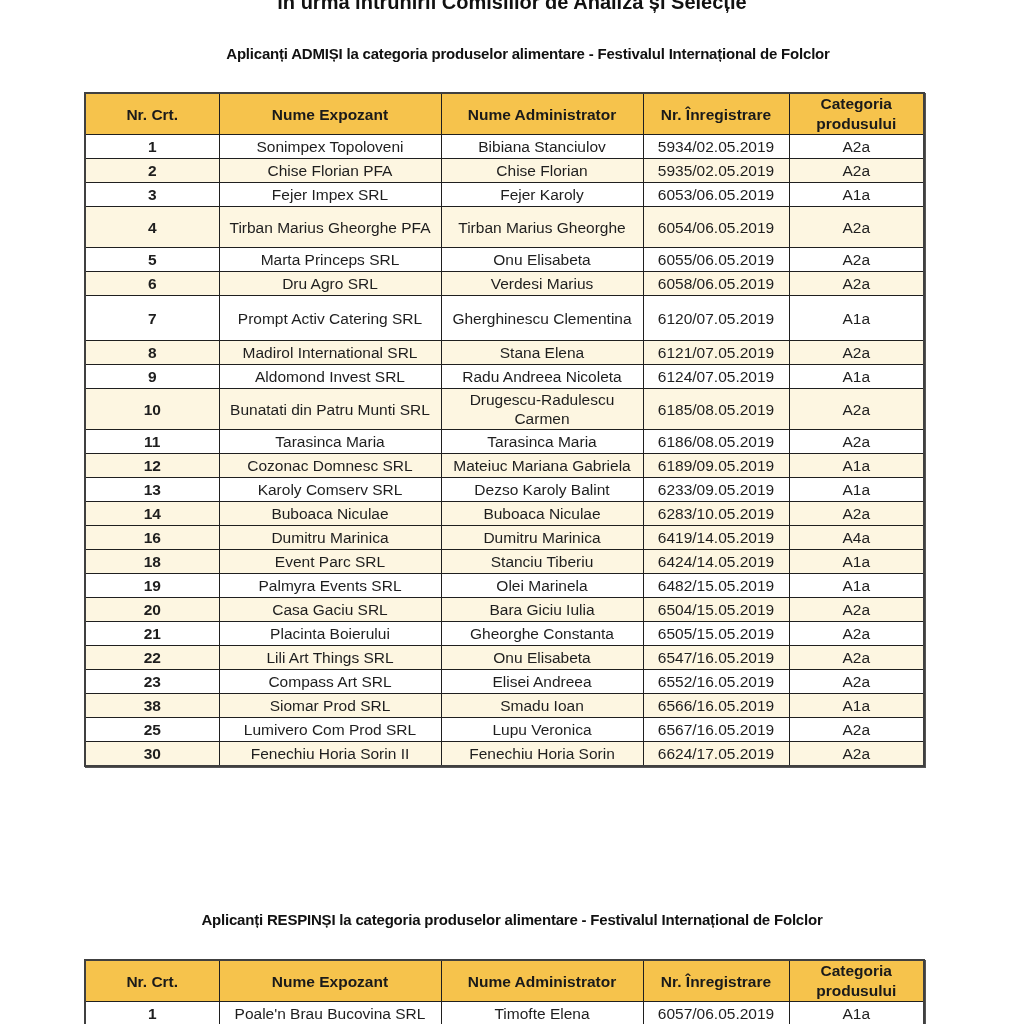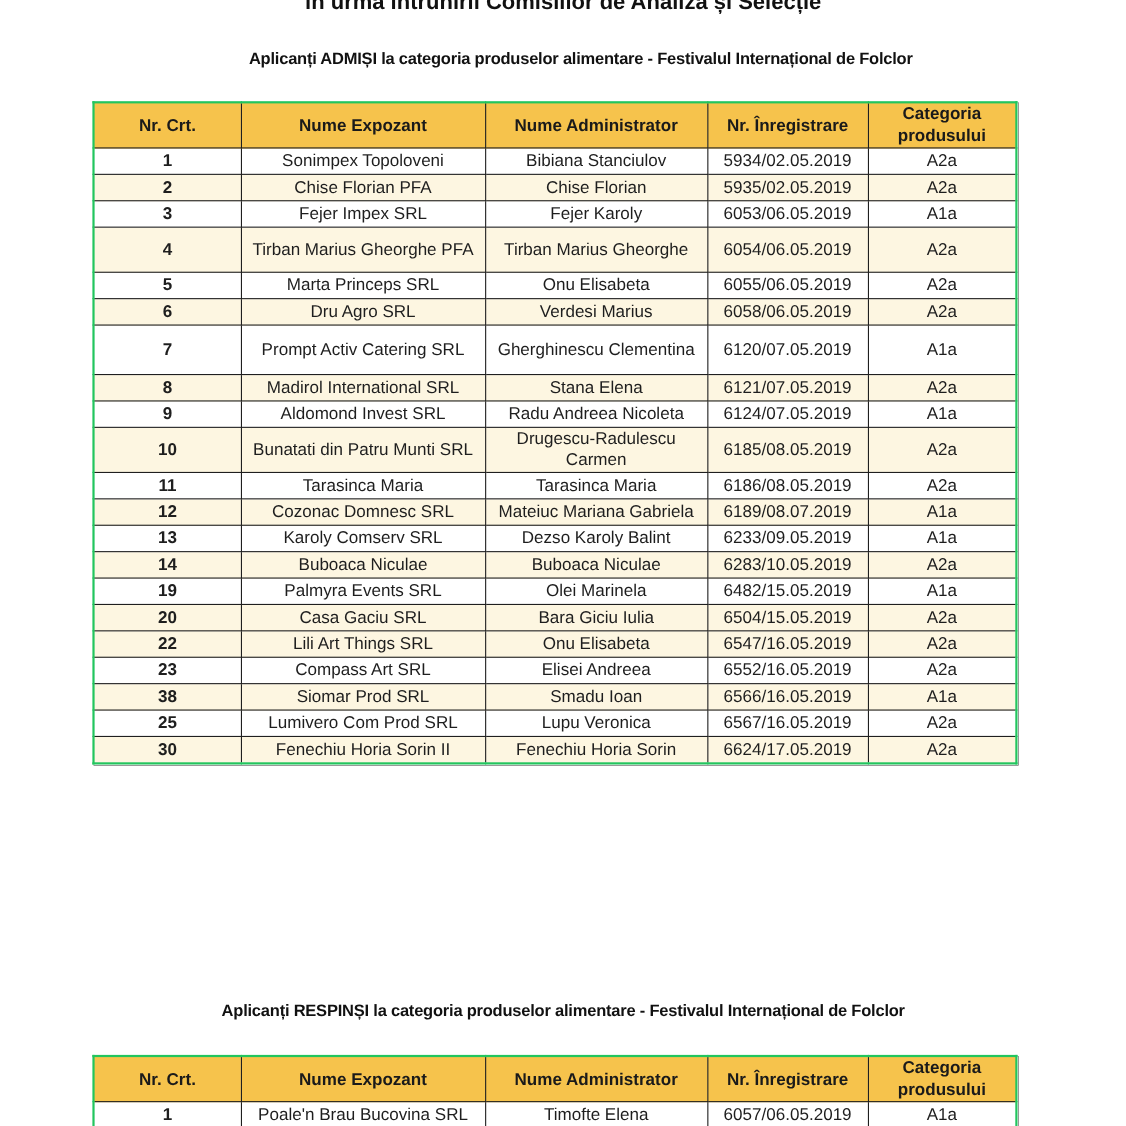--- a/index.html
+++ b/index.html
@@ -15,21 +15,21 @@
   .section-title {
     position: absolute; left: 0; width: 1024px; text-align: center;
     font-weight: bold; font-size: 15px; letter-spacing: -0.2px; white-space: nowrap;
   }
   #sec1-title { top: 45px; margin-left: 16px; }
   #sec2-title { top: 911px; }
   table.grid {
     position: absolute; left: 84px; width: 839px;
     border-collapse: collapse; table-layout: fixed;
     font-size: 15.5px;
-    border: 2px solid #22c55e;
+    border: 2px solid #404040;
     box-shadow: 1px 1px 0 #555;
   }
   #table1 { top: 92px; }
   #table2 { top: 959px; }
   table.grid col.c1 { width: 134px; }
   table.grid col.c2 { width: 222px; }
   table.grid col.c3 { width: 202px; }
   table.grid col.c4 { width: 146px; }
   table.grid col.c5 { width: 135px; }
   table.grid th, table.grid td {
@@ -147,49 +147,70 @@
         <td class="nr">11</td>
         <td>Tarasinca Maria</td>
         <td>Tarasinca Maria</td>
         <td>6186/08.05.2019</td>
         <td>A2a</td>
       </tr>
       <tr class="alt">
         <td class="nr">12</td>
         <td>Cozonac Domnesc SRL</td>
         <td>Mateiuc Mariana Gabriela</td>
-        <td>6189/08.07.2019</td>
+        <td>6189/09.05.2019</td>
         <td>A1a</td>
       </tr>
       <tr>
         <td class="nr">13</td>
         <td>Karoly Comserv SRL</td>
         <td>Dezso Karoly Balint</td>
         <td>6233/09.05.2019</td>
         <td>A1a</td>
       </tr>
       <tr class="alt">
         <td class="nr">14</td>
         <td>Buboaca Niculae</td>
         <td>Buboaca Niculae</td>
         <td>6283/10.05.2019</td>
         <td>A2a</td>
       </tr>
+      <tr class="alt">
+        <td class="nr">16</td>
+        <td>Dumitru Marinica</td>
+        <td>Dumitru Marinica</td>
+        <td>6419/14.05.2019</td>
+        <td>A4a</td>
+      </tr>
+      <tr class="alt">
+        <td class="nr">18</td>
+        <td>Event Parc SRL</td>
+        <td>Stanciu Tiberiu</td>
+        <td>6424/14.05.2019</td>
+        <td>A1a</td>
+      </tr>
       <tr>
         <td class="nr">19</td>
         <td>Palmyra Events SRL</td>
         <td>Olei Marinela</td>
         <td>6482/15.05.2019</td>
         <td>A1a</td>
       </tr>
       <tr class="alt">
         <td class="nr">20</td>
         <td>Casa Gaciu SRL</td>
         <td>Bara Giciu Iulia</td>
         <td>6504/15.05.2019</td>
+        <td>A2a</td>
+      </tr>
+      <tr>
+        <td class="nr">21</td>
+        <td>Placinta Boierului</td>
+        <td>Gheorghe Constanta</td>
+        <td>6505/15.05.2019</td>
         <td>A2a</td>
       </tr>
       <tr class="alt">
         <td class="nr">22</td>
         <td>Lili Art Things SRL</td>
         <td>Onu Elisabeta</td>
         <td>6547/16.05.2019</td>
         <td>A2a</td>
       </tr>
       <tr>

